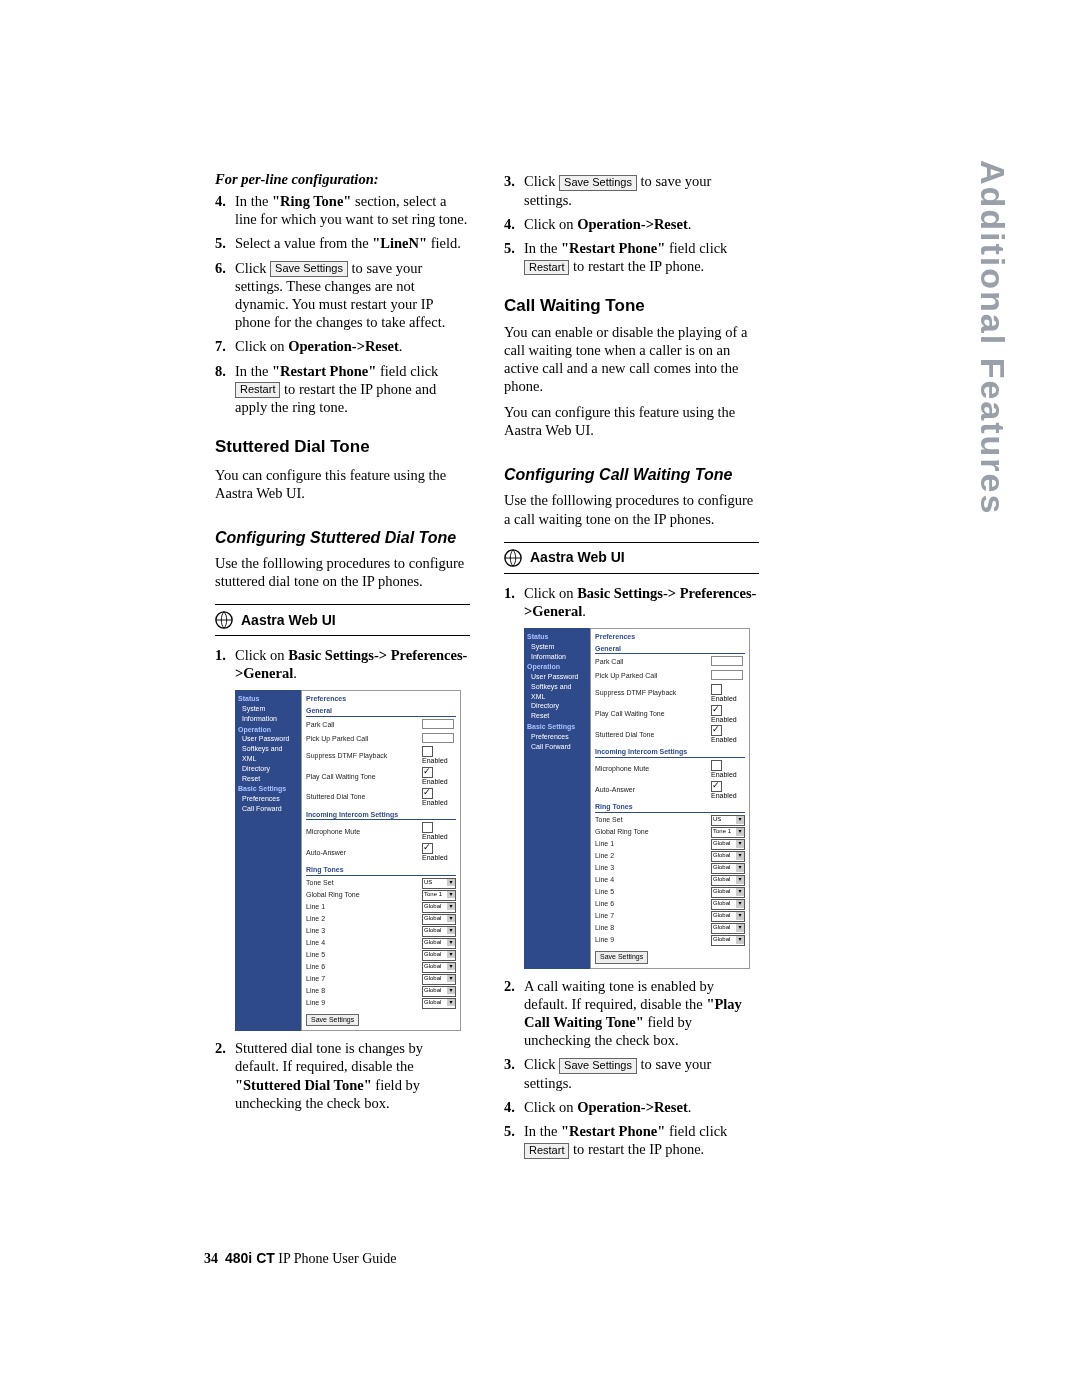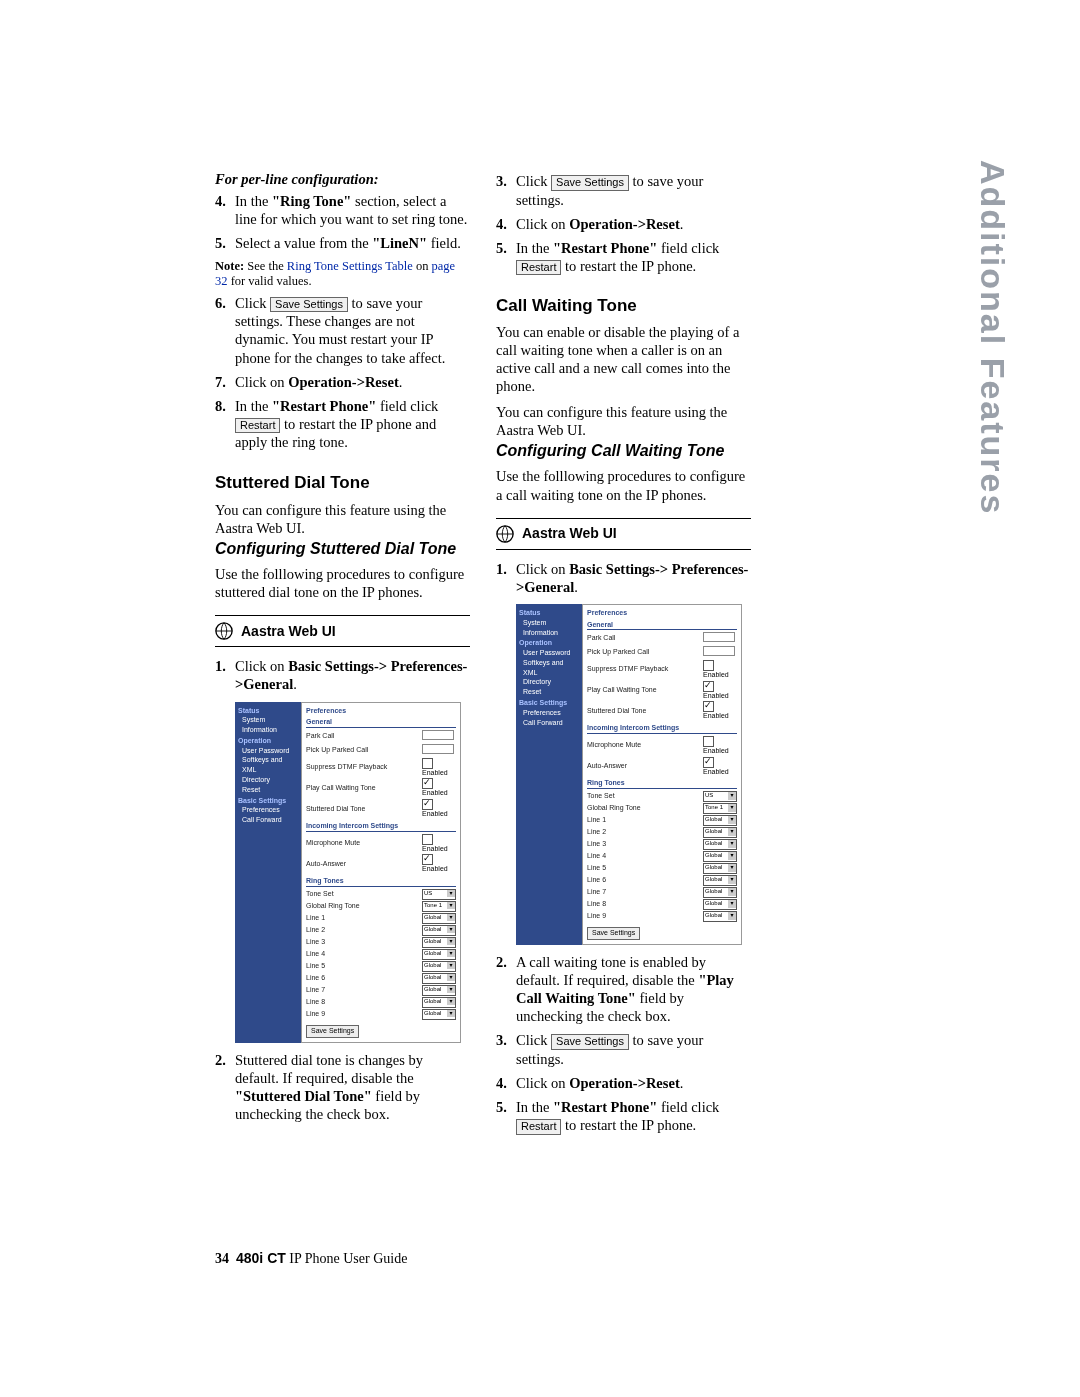--- a/index.html
+++ b/index.html
@@ -6,21 +6,21 @@
     margin: 0;
     font-family: Georgia, 'Times New Roman', serif;
     background: #fff;
     width: 1080px;
     height: 1397px;
     position: relative;
   }
   .page {
     padding: 170px 105px 60px 215px;
     display: flex;
-    gap: 26px;
+    gap: 34px;
     position: relative;
   }
   .column {
     width: 255px;
     font-size: 14.5px;
     line-height: 1.25;
     color: #000;
   }
   .subhead-italic {
     font-style: italic;
@@ -60,21 +60,21 @@
     font-weight: bold;
     font-size: 17px;
     margin-top: 20px;
     margin-bottom: 6px;
   }
   .subsection-head {
     font-family: Arial, sans-serif;
     font-weight: bold;
     font-style: italic;
     font-size: 16px;
-    margin-top: 2px;
+    margin-top: 26px;
     margin-bottom: 6px;
   }
   .webui-banner {
     display: flex;
     align-items: flex-end;
     gap: 8px;
     border-top: 1px solid #000;
     border-bottom: 1px solid #000;
     padding: 6px 0;
     margin: 14px 0 10px 0;
@@ -128,21 +128,21 @@
     top: 160px;
     writing-mode: vertical-rl;
     font-family: Arial, sans-serif;
     font-size: 34px;
     font-weight: bold;
     color: #9aa0a9;
     letter-spacing: 2px;
   }
   .footer {
     position: absolute;
-    left: 215px;
+    left: 204px;
     bottom: 130px;
     font-size: 14px;
   }
   .footer .pg { font-weight: bold; }
   .footer .prod { font-family: Arial, sans-serif; font-weight: bold; }
   b { font-weight: bold; }
 </style>
 </head>
 <body>
 
@@ -156,23 +156,20 @@
     <div class="step-line step-group">
       <div class="step-num">4.</div>
       <div class="step-text"><span>In the </span><b>"Ring Tone"</b><span> section, select a line for which you want to set ring tone.</span></div>
     </div>
 
     <div class="step-line step-group">
       <div class="step-num">5.</div>
       <div class="step-text"><span>Select a value from the </span><b>"LineN"</b><span> field.</span></div>
     </div>
 
-    <div class="note-line">
-      <span class="note-label">Note:</span><span> See the </span><span class="link">Ring Tone Settings Table</span><span> on </span><span class="link">page 32</span><span> for valid values.</span>
-    </div>
 
     <div class="step-line step-group">
       <div class="step-num">6.</div>
       <div class="step-text"><span>Click </span><span class="btn-img">Save Settings</span><span> to save your settings. These changes are not dynamic. You must restart your IP phone for the changes to take affect.</span></div>
     </div>
 
     <div class="step-line step-group">
       <div class="step-num">7.</div>
       <div class="step-text"><span>Click on </span><b>Operation-&gt;Reset</b><span>.</span></div>
     </div>

